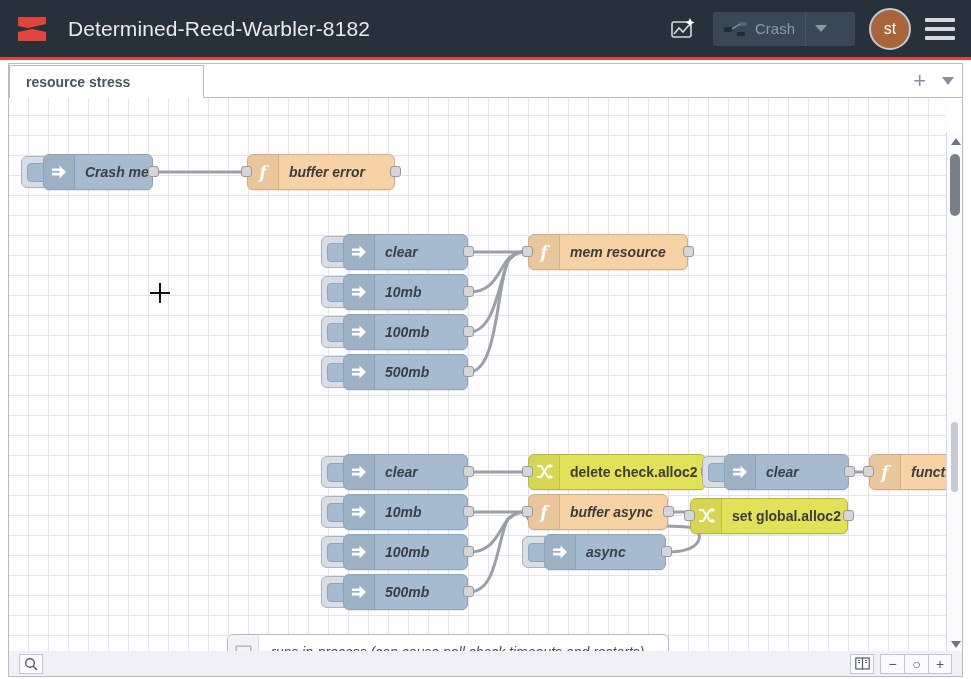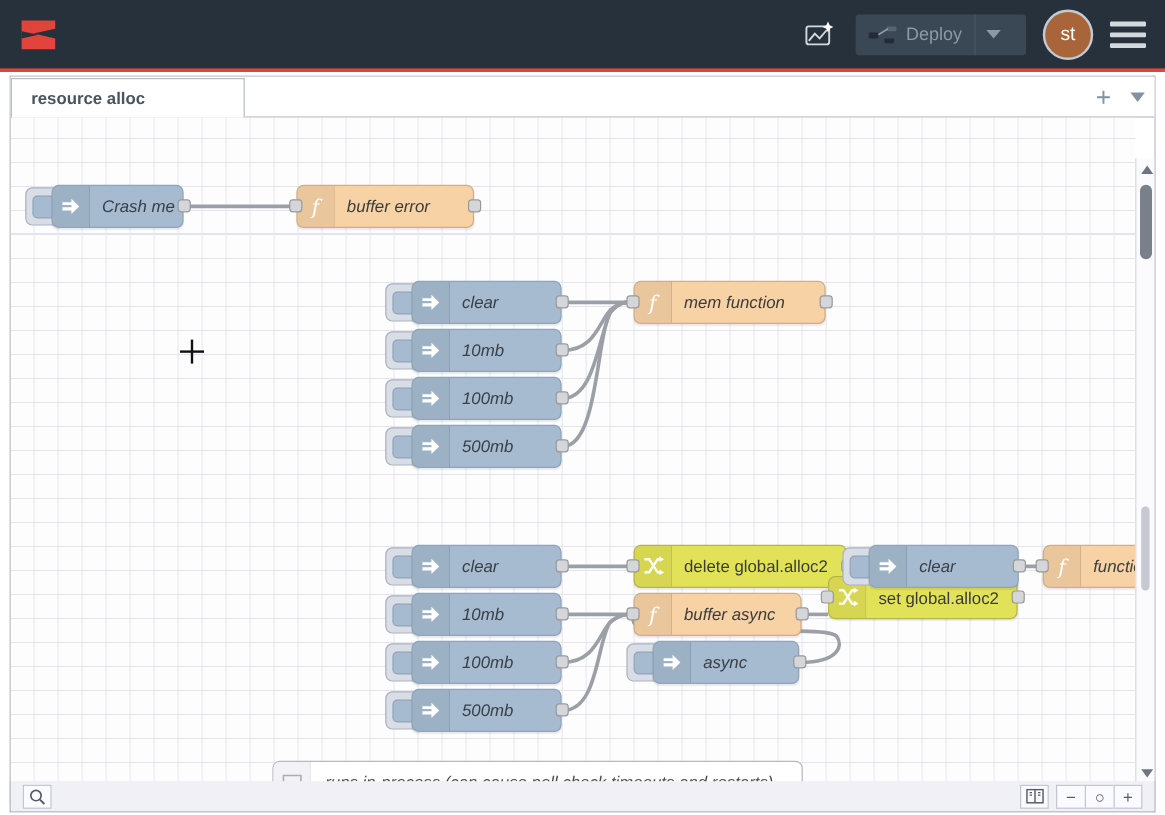--- a/index.html
+++ b/index.html
@@ -78,21 +78,21 @@
     background-image:
       linear-gradient(to right, #e4e4f0 1px, transparent 1px),
       linear-gradient(to bottom, #e4e4f0 1px, transparent 1px);
     background-size:20px 20px;
     background-position:-1px -3px;
     overflow:hidden;
   }
   .edges{position:absolute;left:0;top:0;width:100%;height:100%;pointer-events:none;}
 
   
-  .node{position:absolute;height:52px;box-sizing:border-box;cursor:pointer;}
+  .node{position:absolute;height:52px;box-sizing:border-box;cursor:pointer;font-weight:bold;}
   .nbody{
     position:absolute;left:0;top:0;height:36px;border-radius:6px;
     border:1px solid #999;display:flex;align-items:center;box-sizing:border-box;
     box-shadow:0 1px 1px rgba(0,0,0,.08);
   }
   .nicon{
     width:30px;height:100%;display:flex;align-items:center;justify-content:center;flex:none;
     border-right:1px solid rgba(0,0,0,.10);border-radius:5px 0 0 5px;
   }
   .nlabel{padding:0 12px 0 10px;font-size:14px;white-space:nowrap;overflow:hidden;}
@@ -185,40 +185,41 @@
 
 <div class="app">
 
   <div class="header">
     <div class="logo">
       <svg width="38" height="30" viewBox="0 0 38 30" aria-hidden="true">
         <path d="M2 3 L30 3 L30 10 L12 14 L30 18 L30 27 L2 27 Z" fill="#e2443b"></path>
         <path d="M2 12 L16 15 L2 18 Z" fill="#26313c"></path>
       </svg>
     </div>
+    <div class="app-title">Determined-Reed-Warbler-8182</div>
 
     <div class="header-right">
       <div class="icon-btn">
         <svg width="26" height="26" viewBox="0 0 26 26" aria-hidden="true">
           <rect x="3" y="6" width="19" height="15" rx="2" fill="none" stroke="#d4d9de" stroke-width="1.6"></rect>
           <path d="M5 18 L10 12 L14 16 L20 9" fill="none" stroke="#d4d9de" stroke-width="1.6"></path>
           <path d="M21 2 l1.4 3.1 L25.5 6.5 l-3.1 1.4 L21 11 l-1.4-3.1 L16.5 6.5 l3.1-1.4 Z" fill="#ffffff"></path>
         </svg>
       </div>
 
       <div class="deploy-btn">
         <div class="dep-ico">
           <svg width="26" height="20" viewBox="0 0 26 20" aria-hidden="true">
             <rect x="1" y="8" width="8" height="5" rx="1" fill="#232c36"></rect>
             <rect x="16" y="3" width="8" height="4" rx="1" fill="#566372"></rect>
             <rect x="14" y="13" width="8" height="4" rx="1" fill="#232c36"></rect>
             <path d="M9 10 L17 5" stroke="#8d99a5" stroke-width="1.4" fill="none"></path>
           </svg>
         </div>
-        <div class="dep-label">Deploy</div>
+        <div class="dep-label">Crash</div>
         <div class="deploy-split">
           <span class="caret"></span>
         </div>
       </div>
 
       <div class="avatar">
         <span>st</span>
       </div>
 
       <div class="hamburger">
@@ -226,21 +227,21 @@
           <span></span>
           <span></span>
       </div>
     </div>
   </div>
 
   <div class="workspace">
 
     <div class="tabbar">
       <div class="tab active">
-        <span>resource alloc</span>
+        <span>resource stress</span>
       </div>
       <div class="tabbar-actions">
         <div class="tab-add">+</div>
         <div class="tab-caret"></div>
       </div>
     </div>
 
     <div class="canvas-wrap">
       <div class="canvas" id="canvas">
 
@@ -351,21 +352,21 @@
               </div>
               <div class="port out"></div>
             </div>
             <div class="node n-function" style="left: 519px; top: 136px; width: 160px;">
               <div class="nbody" style="width:160px">
                 <div class="nicon">
                   <svg width="16" height="20" viewBox="0 0 16 20" aria-hidden="true">
                     <text x="8" y="16" font-family="DejaVu Serif, serif" font-size="17" font-style="italic" fill="#fff" text-anchor="middle">f</text>
                   </svg>
                 </div>
-                <div class="nlabel">mem function</div>
+                <div class="nlabel">mem resource</div>
               </div>
               <div class="port in"></div>
               <div class="port out"></div>
             </div>
             <div class="node n-inject" style="left: 334px; top: 356px; width: 125px;">
               <div class="btn-tab">
                 <i></i>
               </div>
               <div class="nbody" style="width:125px">
                 <div class="nicon">
@@ -422,38 +423,38 @@
             <div class="node n-change" style="left: 519px; top: 356px; width: 178px;">
               <div class="nbody" style="width:178px">
                 <div class="nicon">
                   <svg width="19" height="18" viewBox="0 0 19 18" aria-hidden="true">
                     <path d="M2 3 h4 l7 11 h3" stroke="#fff" stroke-width="2" fill="none"></path>
                     <path d="M2 14 h4 l7 -11 h3" stroke="#fff" stroke-width="2" fill="none"></path>
                     <path d="M14.5 0.6 L18.4 3 L14.5 5.4 Z" fill="#fff"></path>
                     <path d="M14.5 11.6 L18.4 14 L14.5 16.4 Z" fill="#fff"></path>
                   </svg>
                 </div>
-                <div class="nlabel">delete global.alloc2</div>
+                <div class="nlabel">delete check.alloc2</div>
               </div>
               <div class="port in"></div>
               <div class="port out"></div>
             </div>
             <div class="node n-function" style="left: 519px; top: 396px; width: 140px;">
               <div class="nbody" style="width:140px">
                 <div class="nicon">
                   <svg width="16" height="20" viewBox="0 0 16 20" aria-hidden="true">
                     <text x="8" y="16" font-family="DejaVu Serif, serif" font-size="17" font-style="italic" fill="#fff" text-anchor="middle">f</text>
                   </svg>
                 </div>
                 <div class="nlabel">buffer async</div>
               </div>
               <div class="port in"></div>
               <div class="port out"></div>
             </div>
-            <div class="node n-change" style="left: 681px; top: 382px; width: 158px;">
+            <div class="node n-change" style="left: 681px; top: 400px; width: 158px;">
               <div class="nbody" style="width:158px">
                 <div class="nicon">
                   <svg width="19" height="18" viewBox="0 0 19 18" aria-hidden="true">
                     <path d="M2 3 h4 l7 11 h3" stroke="#fff" stroke-width="2" fill="none"></path>
                     <path d="M2 14 h4 l7 -11 h3" stroke="#fff" stroke-width="2" fill="none"></path>
                     <path d="M14.5 0.6 L18.4 3 L14.5 5.4 Z" fill="#fff"></path>
                     <path d="M14.5 11.6 L18.4 14 L14.5 16.4 Z" fill="#fff"></path>
                   </svg>
                 </div>
                 <div class="nlabel">set global.alloc2</div>

